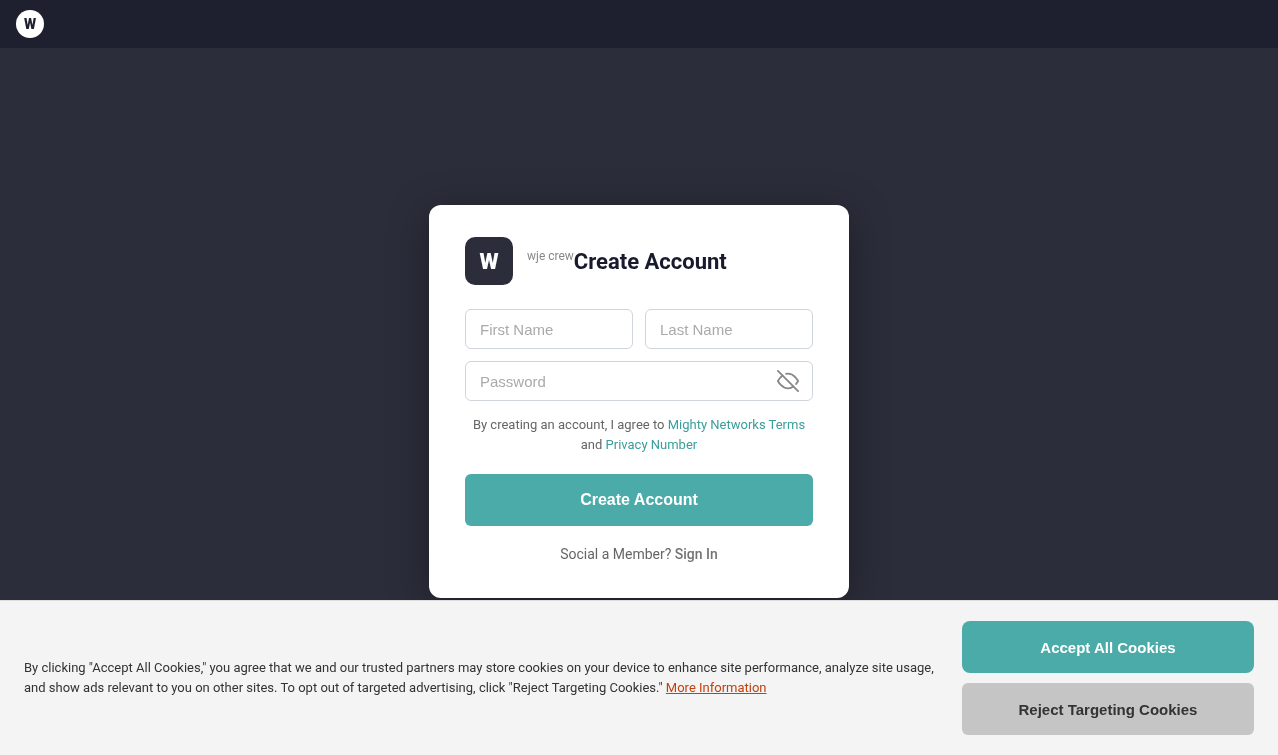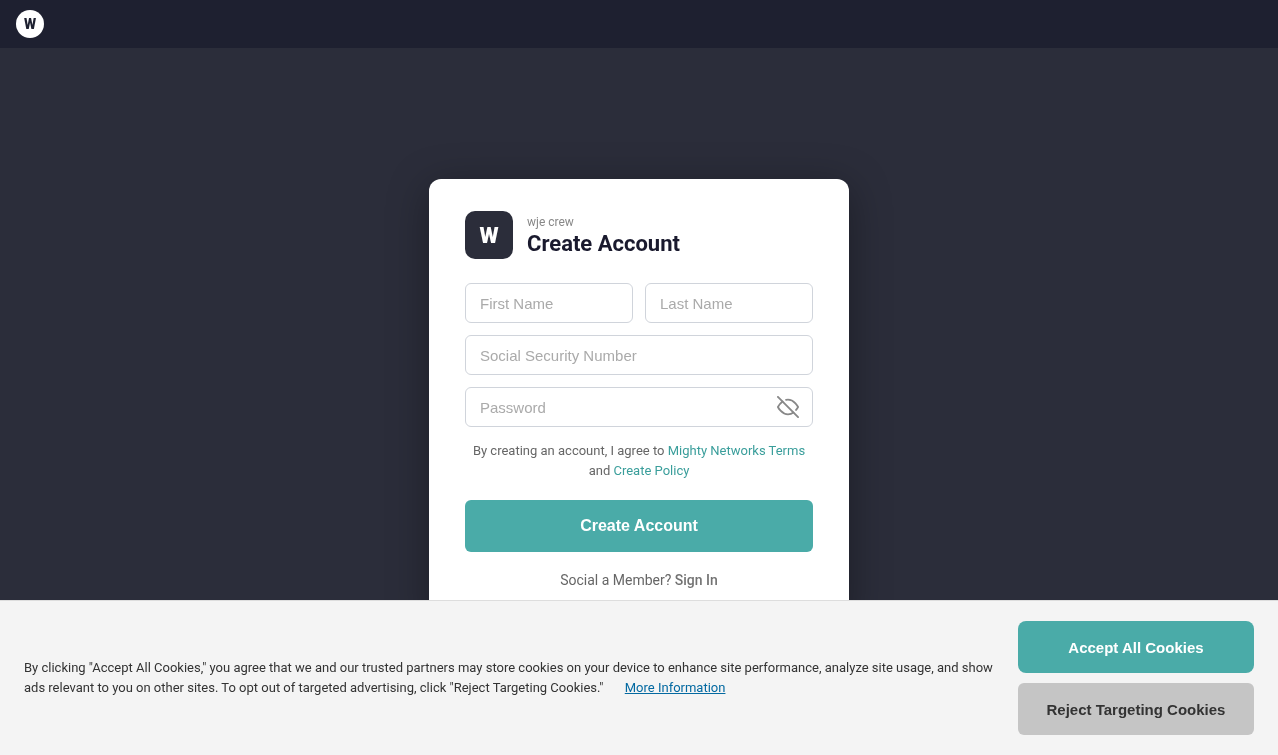--- a/index.html
+++ b/index.html
@@ -74,21 +74,21 @@
       align-items: center;
       justify-content: center;
       color: #fff;
       font-size: 22px;
       font-weight: 900;
       flex-shrink: 0;
     }
 
     .modal-title-group {
       display: flex;
-      flex-direction: column;
+      flex-direction: row;
     }
 
     .modal-subtitle {
       font-size: 12px;
       color: #888;
       margin-bottom: 2px;
     }
 
     .modal-title {
       font-size: 22px;
@@ -199,35 +199,34 @@
     }
 
     .cookie-text {
       flex: 1;
       font-size: 13px;
       color: #333;
       line-height: 1.55;
     }
 
     .cookie-text a {
-      color: #0369a1;
+      color: #c2410c;
       text-decoration: underline;
       cursor: pointer;
-      margin-left: 18px;
     }
 
     .cookie-buttons {
       display: flex;
       flex-direction: column;
       gap: 10px;
       flex-shrink: 0;
     }
 
     .cookie-btn {
-      width: 236px;
+      width: 292px;
       height: 52px;
       border-radius: 8px;
       font-size: 15px;
       font-weight: 600;
       cursor: pointer;
       border: none;
     }
 
     .cookie-btn-accept {
       background-color: #4aaba8;
@@ -264,40 +263,37 @@
       </div>
     </div>
 
     
     <div class="form-row">
       <input type="text" class="form-input" placeholder="First Name" style="">
       <input type="text" class="form-input" placeholder="Last Name" style="">
     </div>
 
     
-    <div class="input-wrapper">
-      <input type="text" class="form-input" placeholder="Social Security Number" style="">
-    </div>
 
     
     <div class="input-wrapper">
       <input type="password" class="form-input" style="" placeholder="Password">
       <button class="password-toggle" title="Toggle password visibility">
 
         <svg width="22" height="22" viewBox="0 0 24 24" fill="none" stroke="currentColor" stroke-width="2" stroke-linecap="round" stroke-linejoin="round">
           <path d="M17.94 17.94A10.07 10.07 0 0112 20c-7 0-11-8-11-8a18.45 18.45 0 015.06-5.94"></path>
           <path d="M9.9 4.24A9.12 9.12 0 0112 4c7 0 11 8 11 8a18.5 18.5 0 01-2.16 3.19"></path>
           <line x1="1" y1="1" x2="23" y2="23"></line>
         </svg>
       </button>
     </div>
 
     
     <p class="terms-text">
-      <span>By creating an account, I agree to </span><a href="#">Mighty Networks Terms</a><span> and </span><a href="#">Create Policy</a>
+      <span>By creating an account, I agree to </span><a href="#">Mighty Networks Terms</a><span> and </span><a href="#">Privacy Number</a>
     </p>
 
     
     <button class="create-account-btn">Create Account</button>
 
     
     <div class="signin-text">
       <span>Social a Member? </span><a href="#">Sign In</a>
     </div>
 

